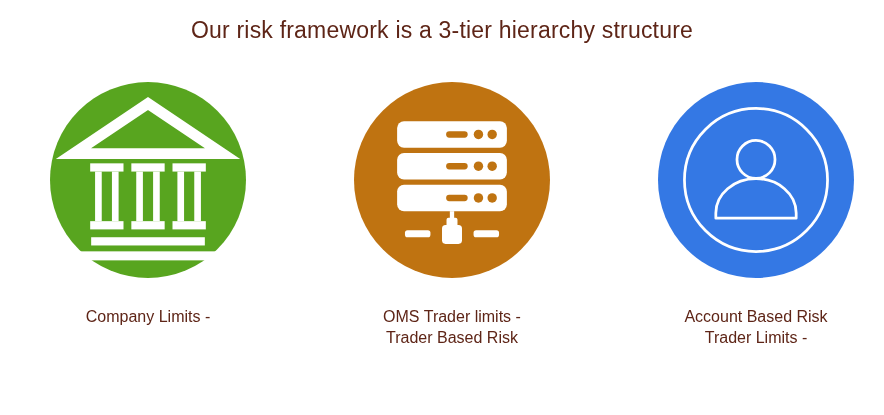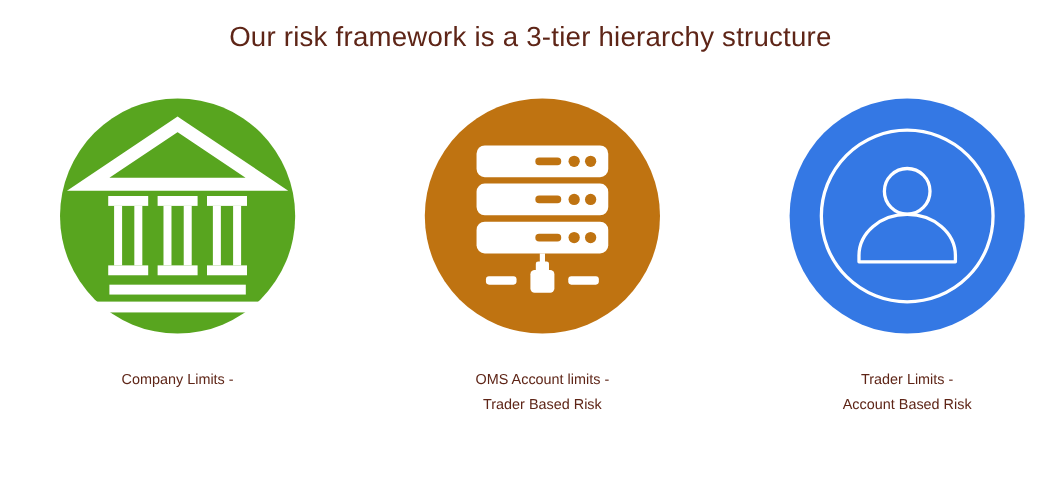--- a/index.html
+++ b/index.html
@@ -47,21 +47,21 @@
     justify-content: center;
   }
   .circle svg {
     width: 196px;
     height: 196px;
     display: block;
   }
   .tier-label {
     margin-top: 28px;
     text-align: center;
-    font-size: 12px;
+    font-size: 16px;
     line-height: 21px;
     color: #5E2517;
   }
   .tier-label span { display: block; }
   
   .tier-0 .circle { background: #58A51F; color: #58A51F; }
   .tier-1 .circle { background: #BF7311; color: #BF7311; }
   .tier-2 .circle { background: #3478E4; color: #3478E4; }
 </style>
 </head>
@@ -129,35 +129,35 @@
             <rect x="47" y="41.3" width="11" height="3.3" rx="1.6"></rect>
             <circle cx="63.5" cy="42.95" r="2.4"></circle>
             <circle cx="70.5" cy="42.95" r="2.4"></circle>
             <rect x="47" y="57.5" width="11" height="3.3" rx="1.6"></rect>
             <circle cx="63.5" cy="59.15" r="2.4"></circle>
             <circle cx="70.5" cy="59.15" r="2.4"></circle>
           </g>
         </svg>
       </div>
       <div class="tier-label">
-        <span>OMS Account limits -</span>
+        <span>OMS Trader limits -</span>
         <span>Trader Based Risk</span>
       </div>
     </div>
 
     <div class="tier tier-2">
       <div class="circle" style="background-color: rgb(52, 120, 228); color: rgb(52, 120, 228);">
         <svg viewBox="0 0 100 100" aria-hidden="true">
           <g fill="none" stroke="#ffffff" stroke-width="1.4">
             <circle cx="50" cy="50" r="36.5"></circle>
             <circle cx="50" cy="39.5" r="9.7"></circle>
             <path d="M29.5 69.5 L70.5 69.5 L70.5 66.8 A 20.5 17.5 0 0 0 29.5 66.8 Z" stroke-linejoin="round"></path>
           </g>
         </svg>
       </div>
       <div class="tier-label">
+        <span>Account Based Risk</span>
         <span>Trader Limits -</span>
-        <span>Account Based Risk</span>
       </div>
     </div>
 
   </div>
 </div>
 
 </body></html>

